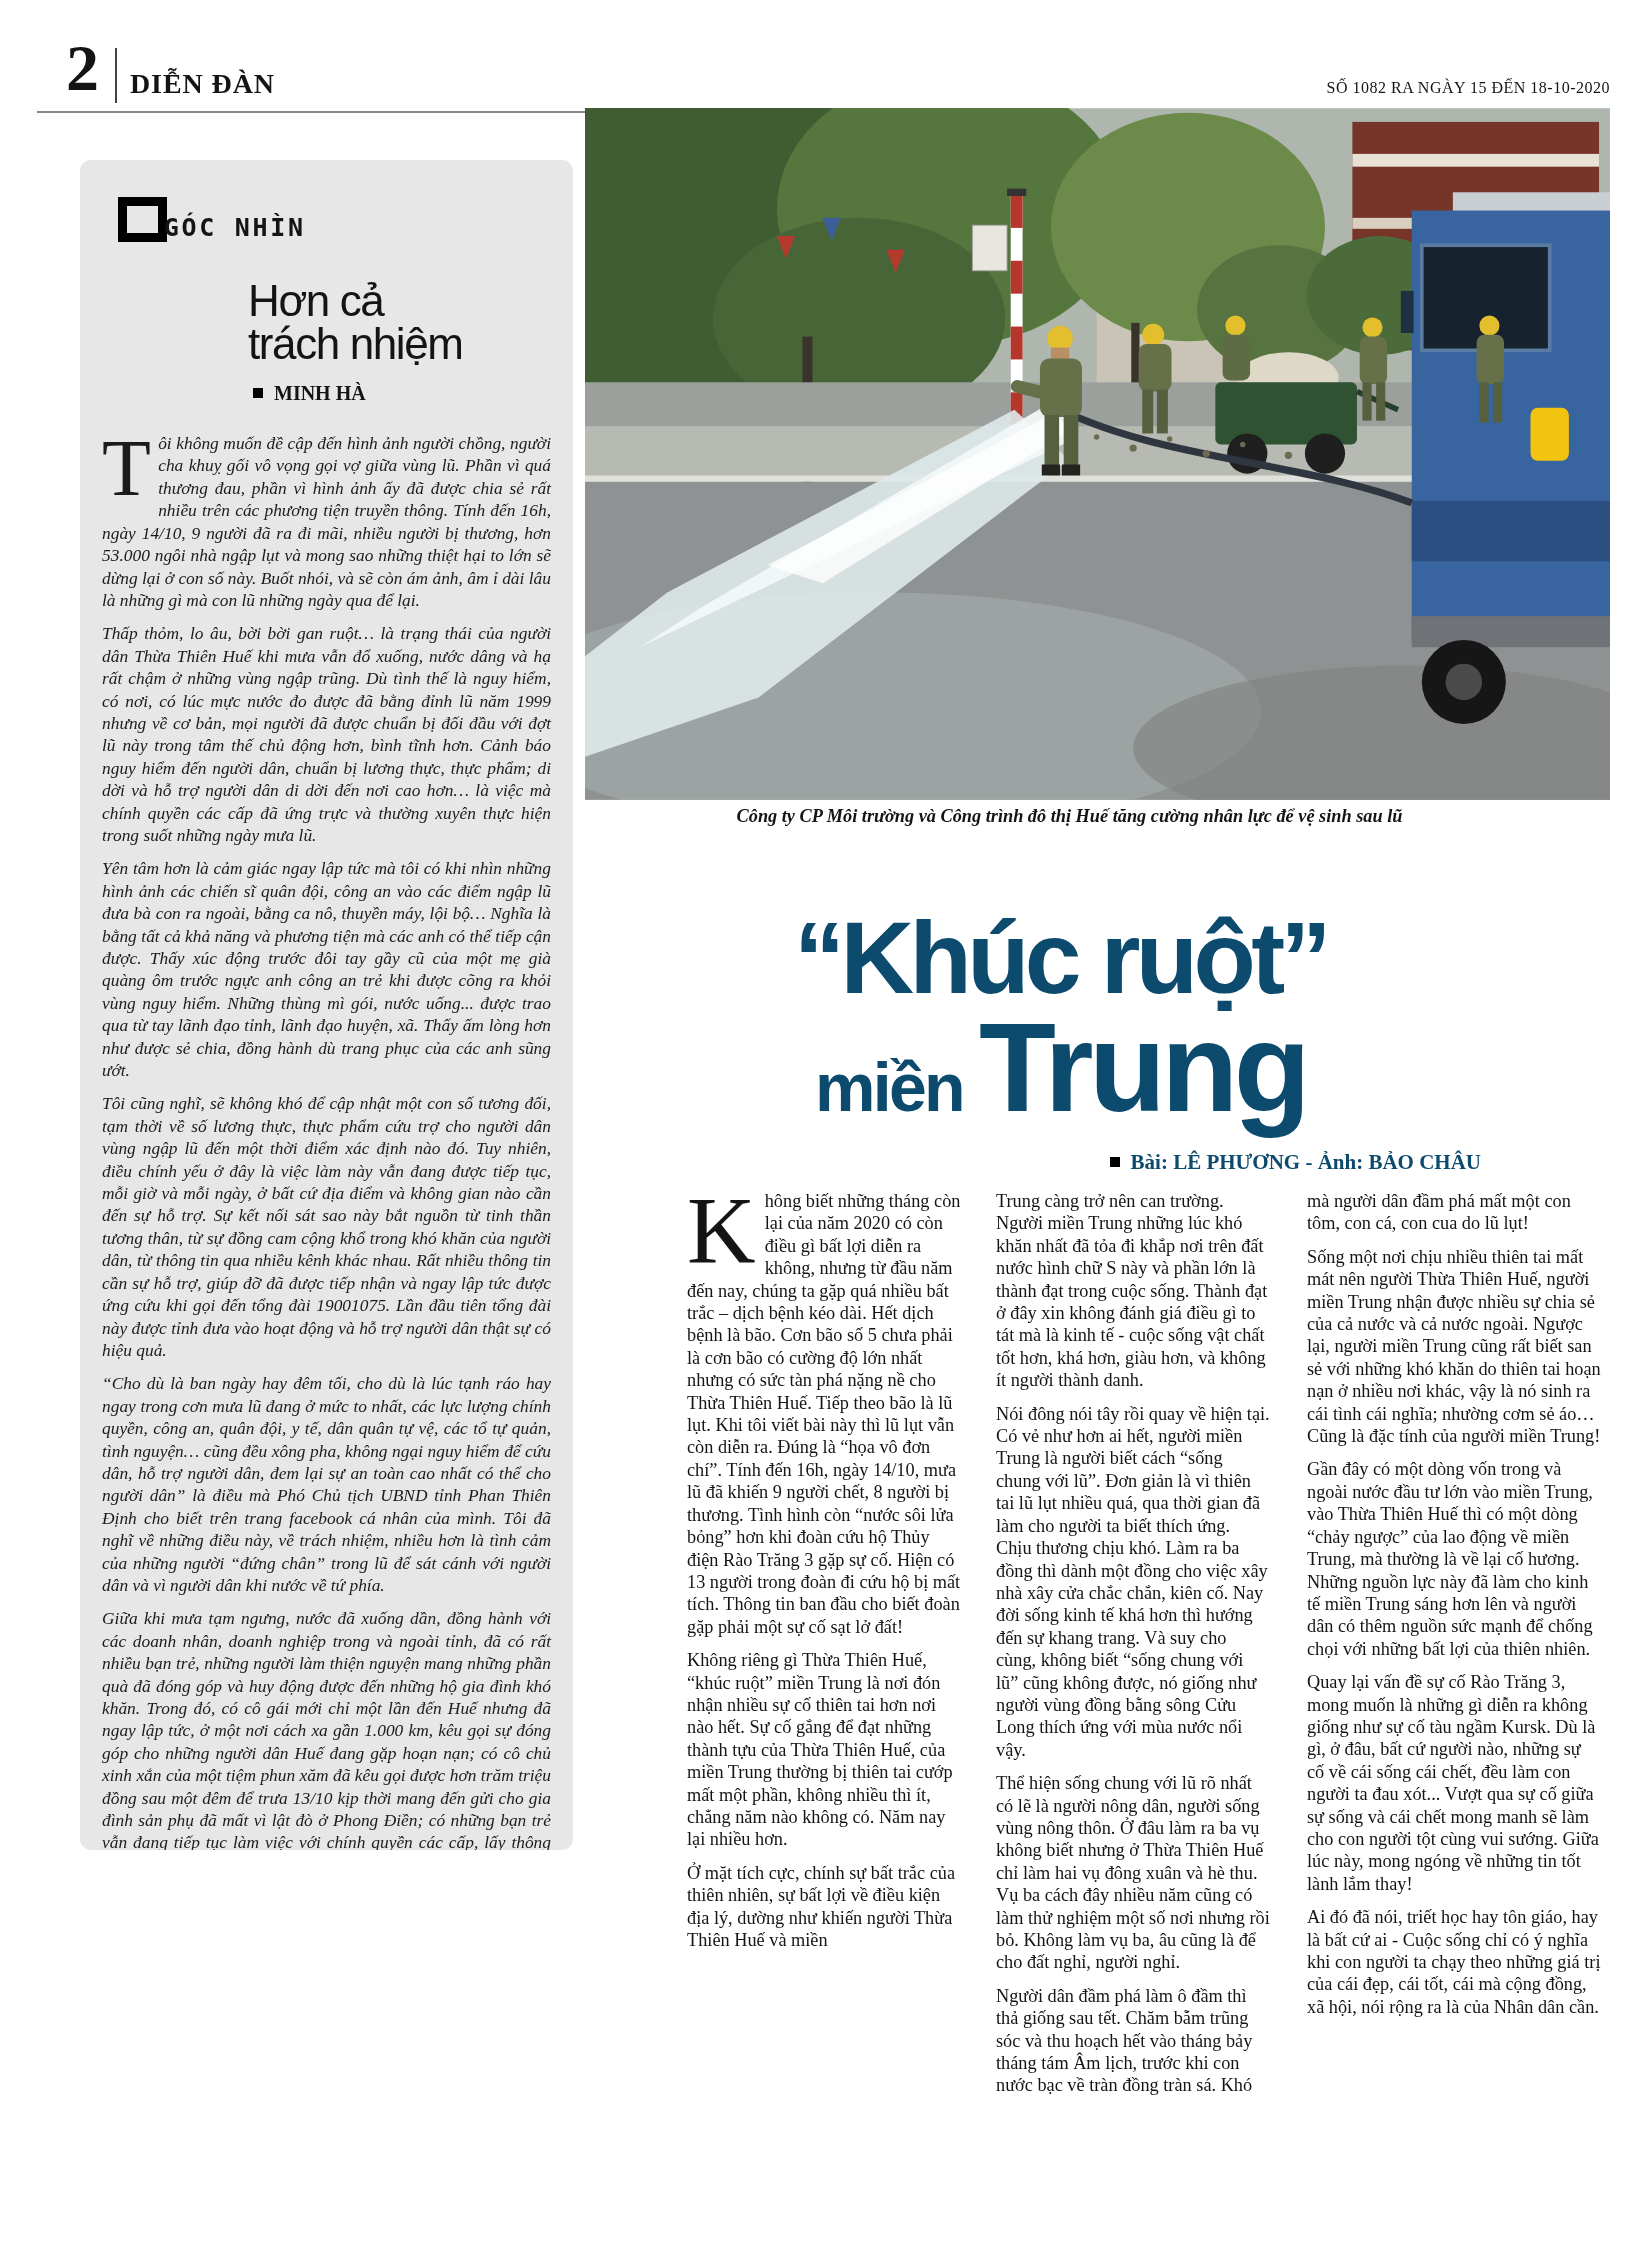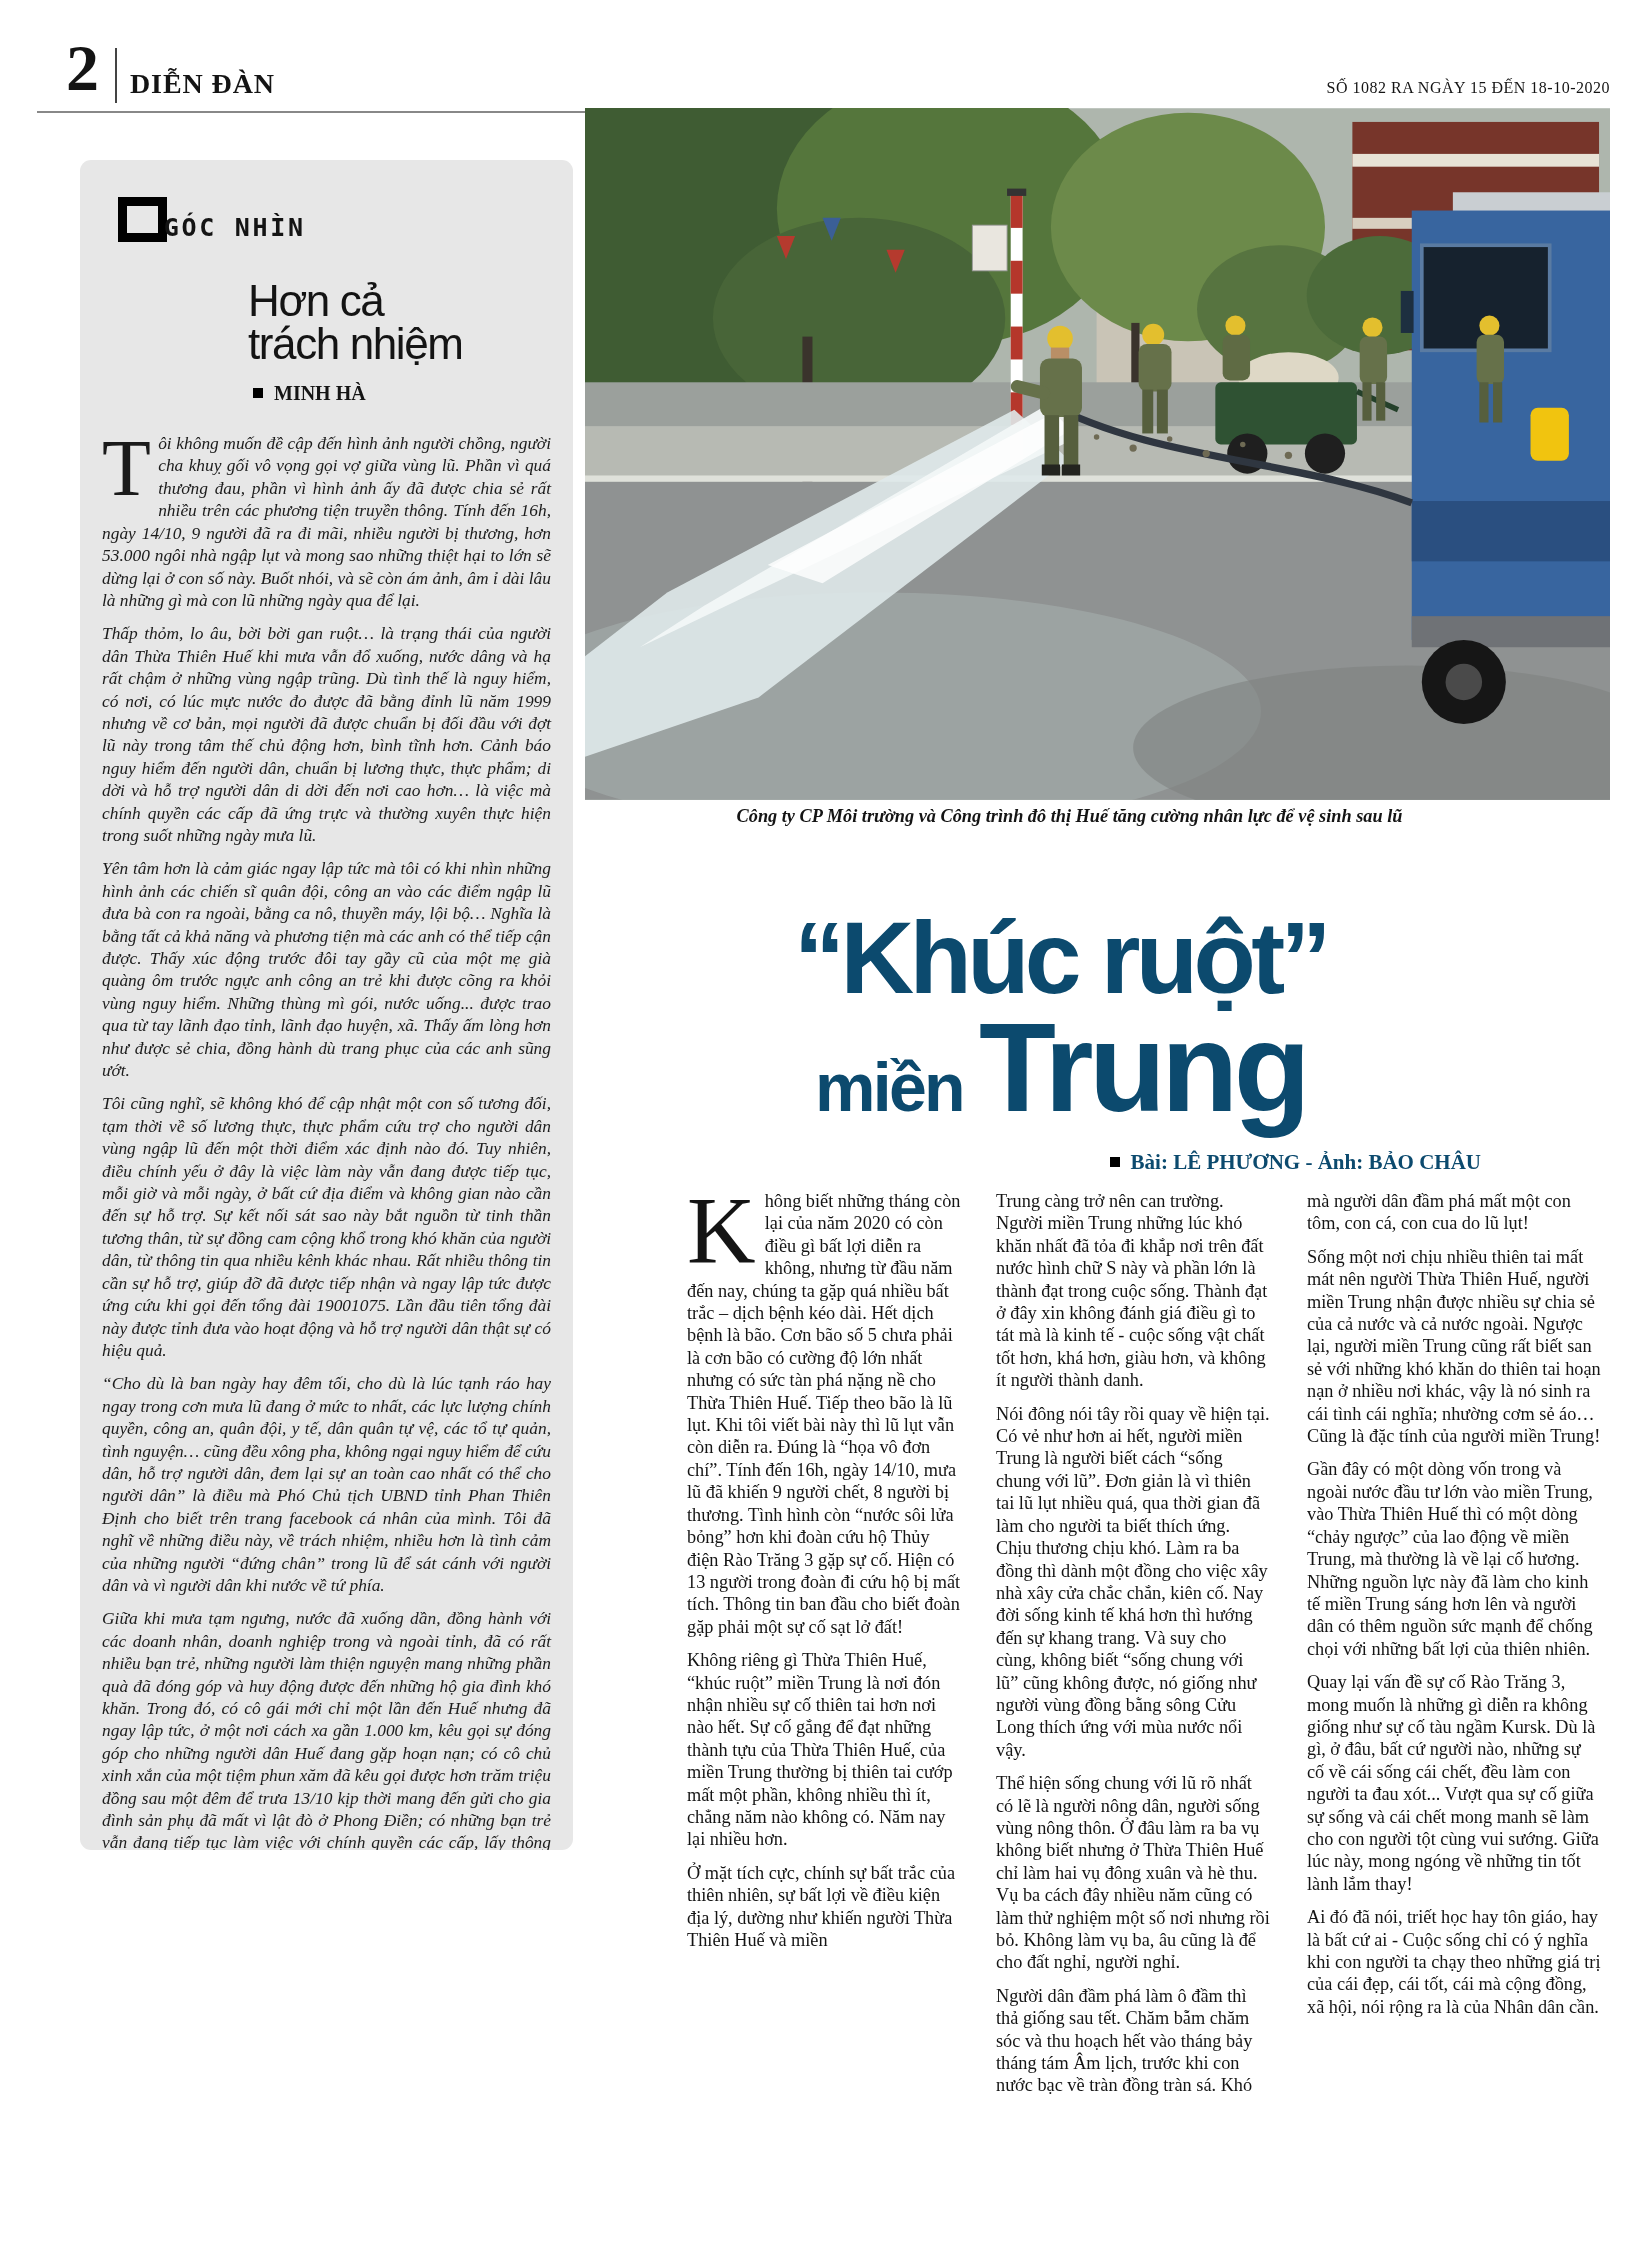--- a/index.html
+++ b/index.html
@@ -221,21 +221,21 @@
     <div>
         <p>Không riêng gì Thừa Thiên Huế, “khúc ruột” miền Trung là nơi đón nhận nhiều sự cố thiên tai hơn nơi nào hết. Sự cố gắng để đạt những thành tựu của Thừa Thiên Huế, của miền Trung thường bị thiên tai cướp mất một phần, không nhiều thì ít, chẳng năm nào không có. Năm nay lại nhiều hơn.</p>
         <p>Ở mặt tích cực, chính sự bất trắc của thiên nhiên, sự bất lợi về điều kiện địa lý, dường như khiến người Thừa Thiên Huế và miền</p>
       </div>
   </div>
   <div class="col" id="col2">
     <div>
         <p>Trung càng trở nên can trường. Người miền Trung những lúc khó khăn nhất đã tỏa đi khắp nơi trên đất nước hình chữ S này và phần lớn là thành đạt trong cuộc sống. Thành đạt ở đây xin không đánh giá điều gì to tát mà là kinh tế - cuộc sống vật chất tốt hơn, khá hơn, giàu hơn, và không ít người thành danh.</p>
         <p>Nói đông nói tây rồi quay về hiện tại. Có vẻ như hơn ai hết, người miền Trung là người biết cách “sống chung với lũ”. Đơn giản là vì thiên tai lũ lụt nhiều quá, qua thời gian đã làm cho người ta biết thích ứng. Chịu thương chịu khó. Làm ra ba đồng thì dành một đồng cho việc xây nhà xây cửa chắc chắn, kiên cố. Nay đời sống kinh tế khá hơn thì hướng đến sự khang trang. Và suy cho cùng, không biết “sống chung với lũ” cũng không được, nó giống như người vùng đồng bằng sông Cửu Long thích ứng với mùa nước nổi vậy.</p>
         <p>Thể hiện sống chung với lũ rõ nhất có lẽ là người nông dân, người sống vùng nông thôn. Ở đâu làm ra ba vụ không biết nhưng ở Thừa Thiên Huế chỉ làm hai vụ đông xuân và hè thu. Vụ ba cách đây nhiều năm cũng có làm thử nghiệm một số nơi nhưng rồi bỏ. Không làm vụ ba, âu cũng là để cho đất nghỉ, người nghỉ.</p>
-        <p>Người dân đầm phá làm ô đầm thì thả giống sau tết. Chăm bẵm chăm sóc và thu hoạch hết vào tháng bảy tháng tám Âm lịch, trước khi con nước bạc về tràn đồng tràn sá. Khó</p>
+        <p>Người dân đầm phá làm ô đầm thì thả giống sau tết. Chăm bẵm trũng sóc và thu hoạch hết vào tháng bảy tháng tám Âm lịch, trước khi con nước bạc về tràn đồng tràn sá. Khó</p>
       </div>
   </div>
   <div class="col" id="col3">
     <div>
         <p>mà người dân đầm phá mất một con tôm, con cá, con cua do lũ lụt!</p>
         <p>Sống một nơi chịu nhiều thiên tai mất mát nên người Thừa Thiên Huế, người miền Trung nhận được nhiều sự chia sẻ của cả nước và cả nước ngoài. Ngược lại, người miền Trung cũng rất biết san sẻ với những khó khăn do thiên tai hoạn nạn ở nhiều nơi khác, vậy là nó sinh ra cái tình cái nghĩa; nhường cơm sẻ áo… Cũng là đặc tính của người miền Trung!</p>
         <p>Gần đây có một dòng vốn trong và ngoài nước đầu tư lớn vào miền Trung, vào Thừa Thiên Huế thì có một dòng “chảy ngược” của lao động về miền Trung, mà thường là về lại cố hương. Những nguồn lực này đã làm cho kinh tế miền Trung sáng hơn lên và người dân có thêm nguồn sức mạnh để chống chọi với những bất lợi của thiên nhiên.</p>
         <p>Quay lại vấn đề sự cố Rào Trăng 3, mong muốn là những gì diễn ra không giống như sự cố tàu ngầm Kursk. Dù là gì, ở đâu, bất cứ người nào, những sự cố về cái sống cái chết, đều làm con người ta đau xót... Vượt qua sự cố giữa sự sống và cái chết mong manh sẽ làm cho con người tột cùng vui sướng. Giữa lúc này, mong ngóng về những tin tốt lành lắm thay!</p>
         <p>Ai đó đã nói, triết học hay tôn giáo, hay là bất cứ ai - Cuộc sống chỉ có ý nghĩa khi con người ta chạy theo những giá trị của cái đẹp, cái tốt, cái mà cộng đồng, xã hội, nói rộng ra là của Nhân dân cần.</p>
       </div>

